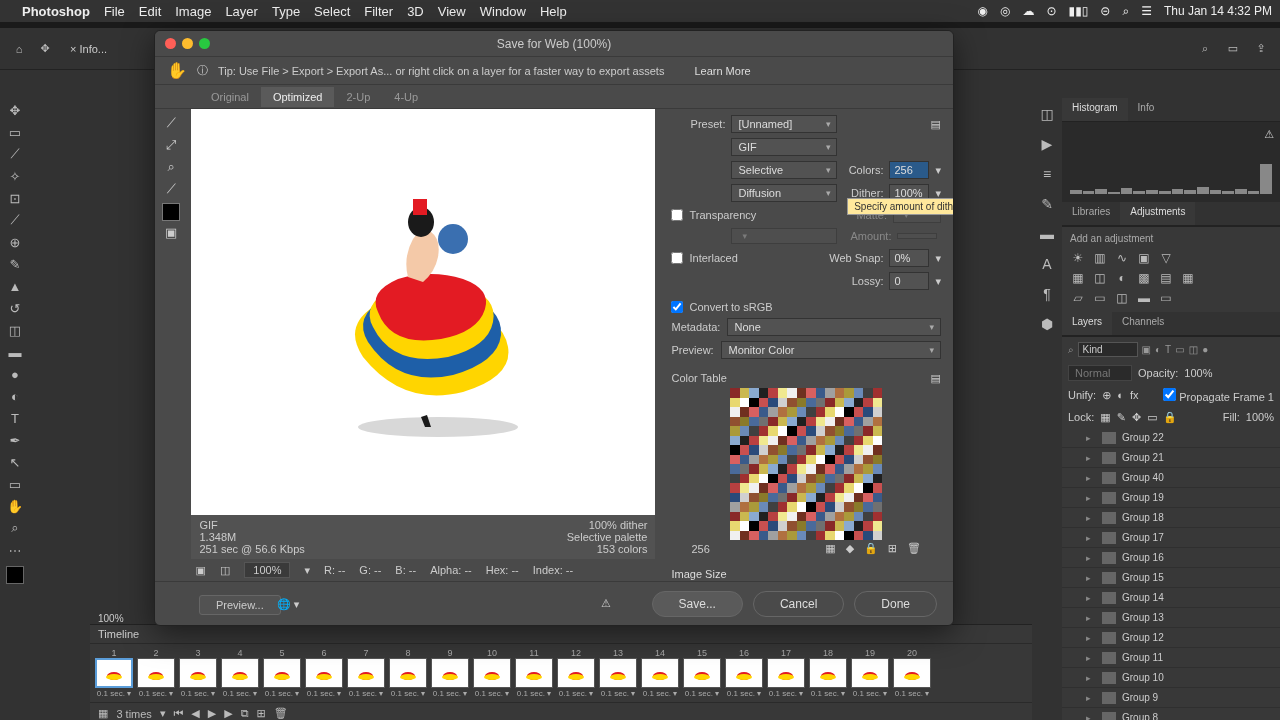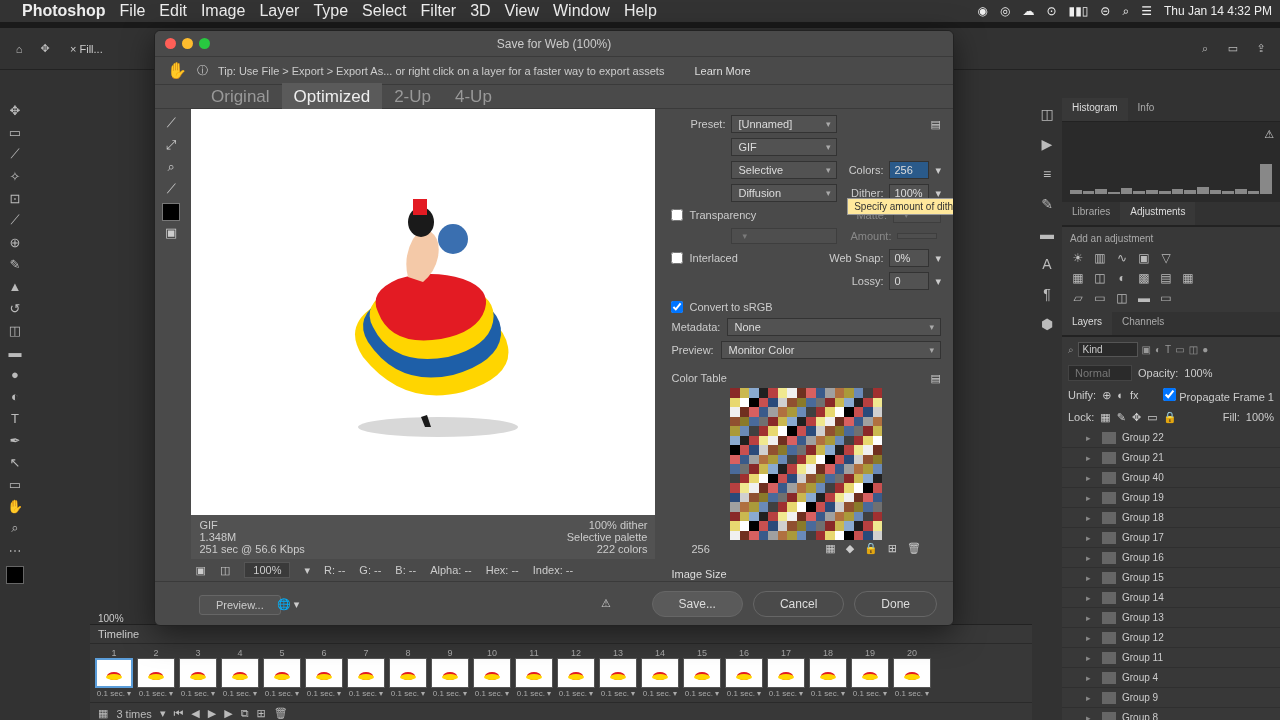--- a/index.html
+++ b/index.html
@@ -1,19 +1,19 @@
 <!DOCTYPE html>
 <html><head>
 <meta charset="utf-8">
 <style>
 *{margin:0;padding:0;box-sizing:border-box;font-family:-apple-system,BlinkMacSystemFont,"Segoe UI",sans-serif;font-size:11px;color:#ccc}
 body{background:#1a1a1a;width:1280px;height:720px;overflow:hidden;position:relative}
 .menubar{height:22px;background:#333;display:flex;align-items:center;padding:0 8px;gap:14px}
 .menubar .apple{font-size:14px}
-.menubar span{color:#eee;font-size:16px}
+.menubar span{color:#eee;font-size:13px}
 .menubar .app{font-weight:600}
 .menubar .right{margin-left:auto;display:flex;gap:12px;align-items:center}
 .menubar .right span{font-size:12px}
 .app-window{position:absolute;top:28px;left:0;right:0;bottom:0;background:#323232}
 .toolbar{height:42px;background:#323232;border-bottom:1px solid #222;display:flex;align-items:center;padding:0 10px;gap:8px}
 .toolbar .icon{width:18px;height:18px;display:flex;align-items:center;justify-content:center;color:#bbb}
 .toolbar .right{margin-left:auto;display:flex;gap:10px}
 .left-tools{position:absolute;left:0;top:70px;width:30px;background:#323232;display:flex;flex-direction:column;gap:2px;padding:2px 0}
 .left-tools .tool{height:20px;display:flex;align-items:center;justify-content:center;font-size:13px;color:#bbb}
 .left-tools .swatch{width:18px;height:18px;background:#000;border:1px solid #666;margin:4px auto}
@@ -44,21 +44,21 @@
 .layer-row .fold{width:14px;height:12px;background:#666}
 .layer-row .name{font-size:10px;color:#ccc}
 .dialog{position:absolute;top:30px;left:154px;width:800px;height:596px;background:#4a4a4a;border:1px solid #222;border-radius:6px;box-shadow:0 8px 30px rgba(0,0,0,.5);display:flex;flex-direction:column}
 .dlg-titlebar{height:26px;display:flex;align-items:center;padding:0 10px;position:relative;background:#4a4a4a;border-bottom:1px solid #3a3a3a;border-radius:6px 6px 0 0}
 .dlg-titlebar .dots{display:flex;gap:6px}
 .dlg-titlebar .dot{width:11px;height:11px;border-radius:50%}
 .dlg-titlebar .title{position:absolute;left:0;right:0;text-align:center;font-size:12px;color:#ccc}
 .tip-bar{height:28px;display:flex;align-items:center;padding:0 12px;gap:10px;border-bottom:1px solid #3a3a3a}
 .tip-bar .learn{margin-left:8px;padding:4px 12px;color:#ddd}
 .tabs-row{height:24px;display:flex;align-items:center;padding-left:44px;border-bottom:1px solid #3a3a3a}
-.tabs-row .t{padding:4px 12px;color:#999;font-size:17px}
+.tabs-row .t{padding:4px 12px;color:#999;font-size:11px}
 .tabs-row .t.active{background:#5a5a5a;color:#eee}
 .dlg-body{flex:1;display:flex;overflow:hidden}
 .dlg-left-tools{width:34px;display:flex;flex-direction:column;gap:4px;padding:6px 0;align-items:center}
 .dlg-left-tools .tl{height:18px;color:#ccc;font-size:13px}
 .dlg-left-tools .sw{width:18px;height:18px;background:#000;border:1px solid #777}
 .preview-pane{width:494px;display:flex;flex-direction:column}
 .canvas{flex:1;background:#fff;margin:0 4px;position:relative;overflow:hidden}
 .dancer{position:absolute;left:50%;top:50%;transform:translate(-50%,-50%)}
 .status-bar{height:44px;background:#525252;margin:0 4px;padding:4px 8px;font-size:10px;color:#ddd;display:flex;justify-content:space-between}
 .info-row{height:22px;display:flex;align-items:center;gap:14px;padding:0 8px;font-size:11px;color:#ccc}
@@ -120,21 +120,21 @@
     <span>⌕</span>
     <span>☰</span>
     <span>Thu Jan 14  4:32 PM</span>
   </div>
 </div>
 
 <div class="app-window">
   <div class="toolbar">
     <span class="icon">⌂</span>
     <span class="icon">✥</span>
-    <span style="margin-left:8px;color:#ccc">× <span>Fill...</span></span>
+    <span style="margin-left:8px;color:#ccc">× <span>Info...</span></span>
     <div class="right">
       <span class="icon">⌕</span>
       <span class="icon">▭</span>
       <span class="icon">⇪</span>
     </div>
   </div>
 
   <div class="left-tools">
     <div class="tool">✥</div>
     <div class="tool">▭</div>
@@ -333,21 +333,21 @@
           <div class="layer-row">
             <span class="eye"></span>
             <span class="arr">▸</span>
             <div class="fold"></div>
             <span class="name">Group 11</span>
           </div>
           <div class="layer-row">
             <span class="eye"></span>
             <span class="arr">▸</span>
             <div class="fold"></div>
-            <span class="name">Group 4</span>
+            <span class="name">Group 10</span>
           </div>
           <div class="layer-row">
             <span class="eye"></span>
             <span class="arr">▸</span>
             <div class="fold"></div>
             <span class="name">Group 9</span>
           </div>
           <div class="layer-row">
             <span class="eye"></span>
             <span class="arr">▸</span>
@@ -625,21 +625,21 @@
       </div>
       <div class="status-bar">
         <div>
           <div>GIF</div>
           <div>1.348M</div>
           <div>251 sec @ 56.6 Kbps</div>
         </div>
         <div style="text-align:right">
           <div>100% dither</div>
           <div>Selective palette</div>
-          <div>222 colors</div>
+          <div>153 colors</div>
         </div>
       </div>
       <div class="info-row">
         <span>▣</span>
         <span>◫</span>
         <span class="zoom">100%</span>
           <span>▾</span>
         <span>R: --</span>
         <span>G: --</span>
         <span>B: --</span>

